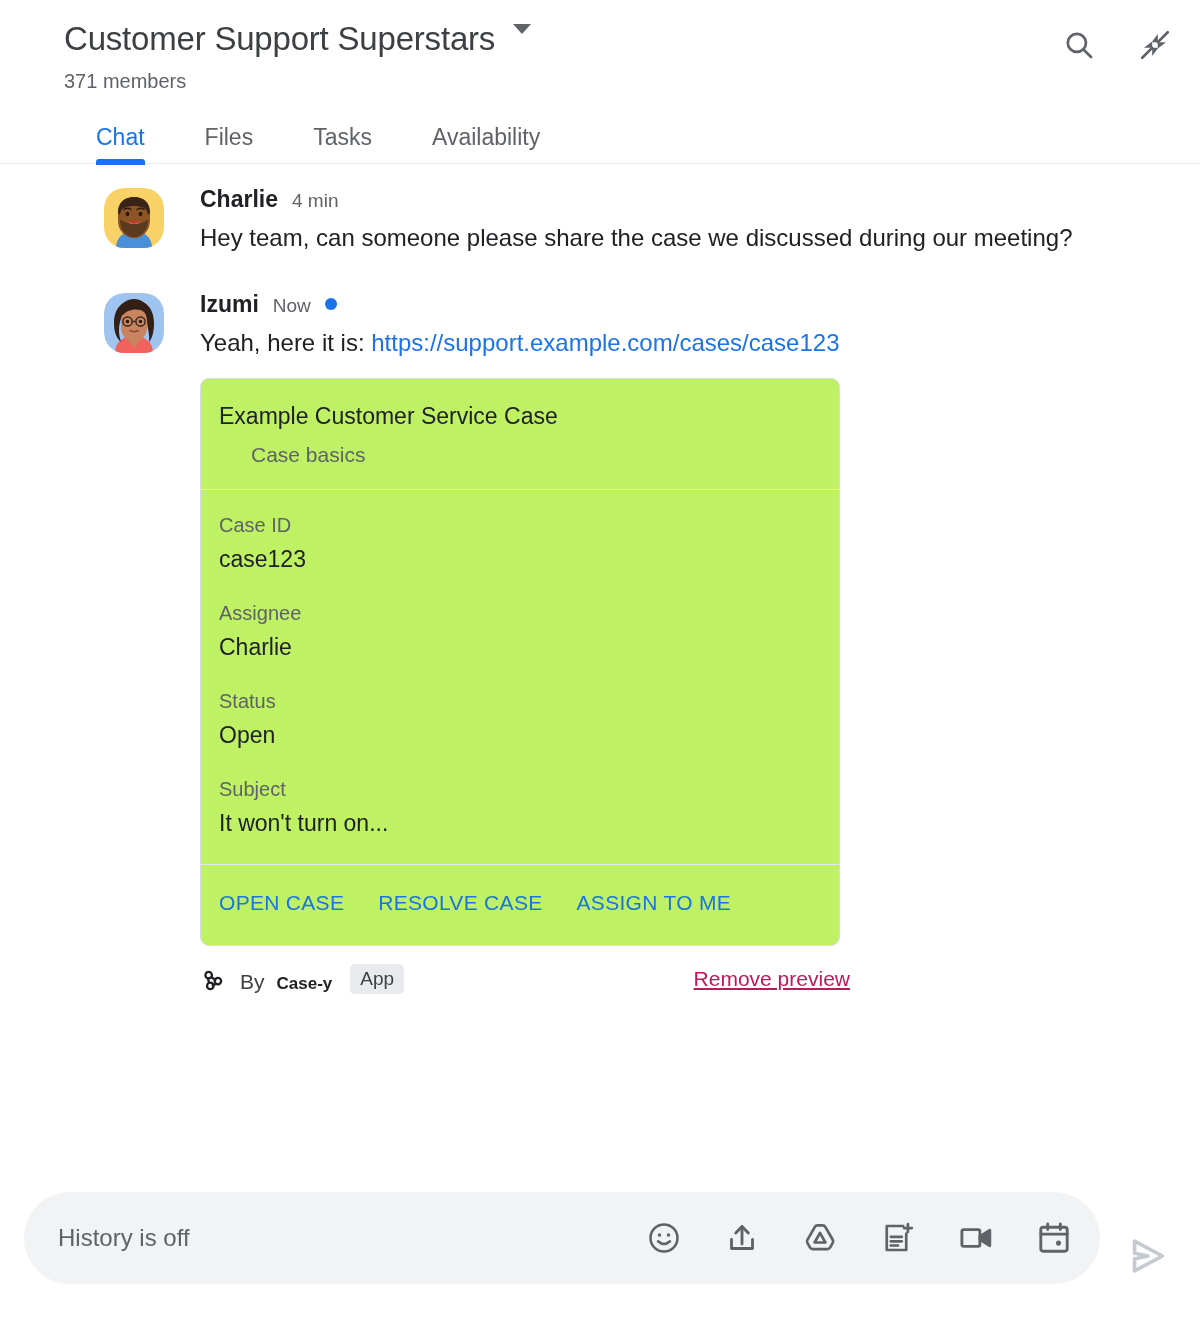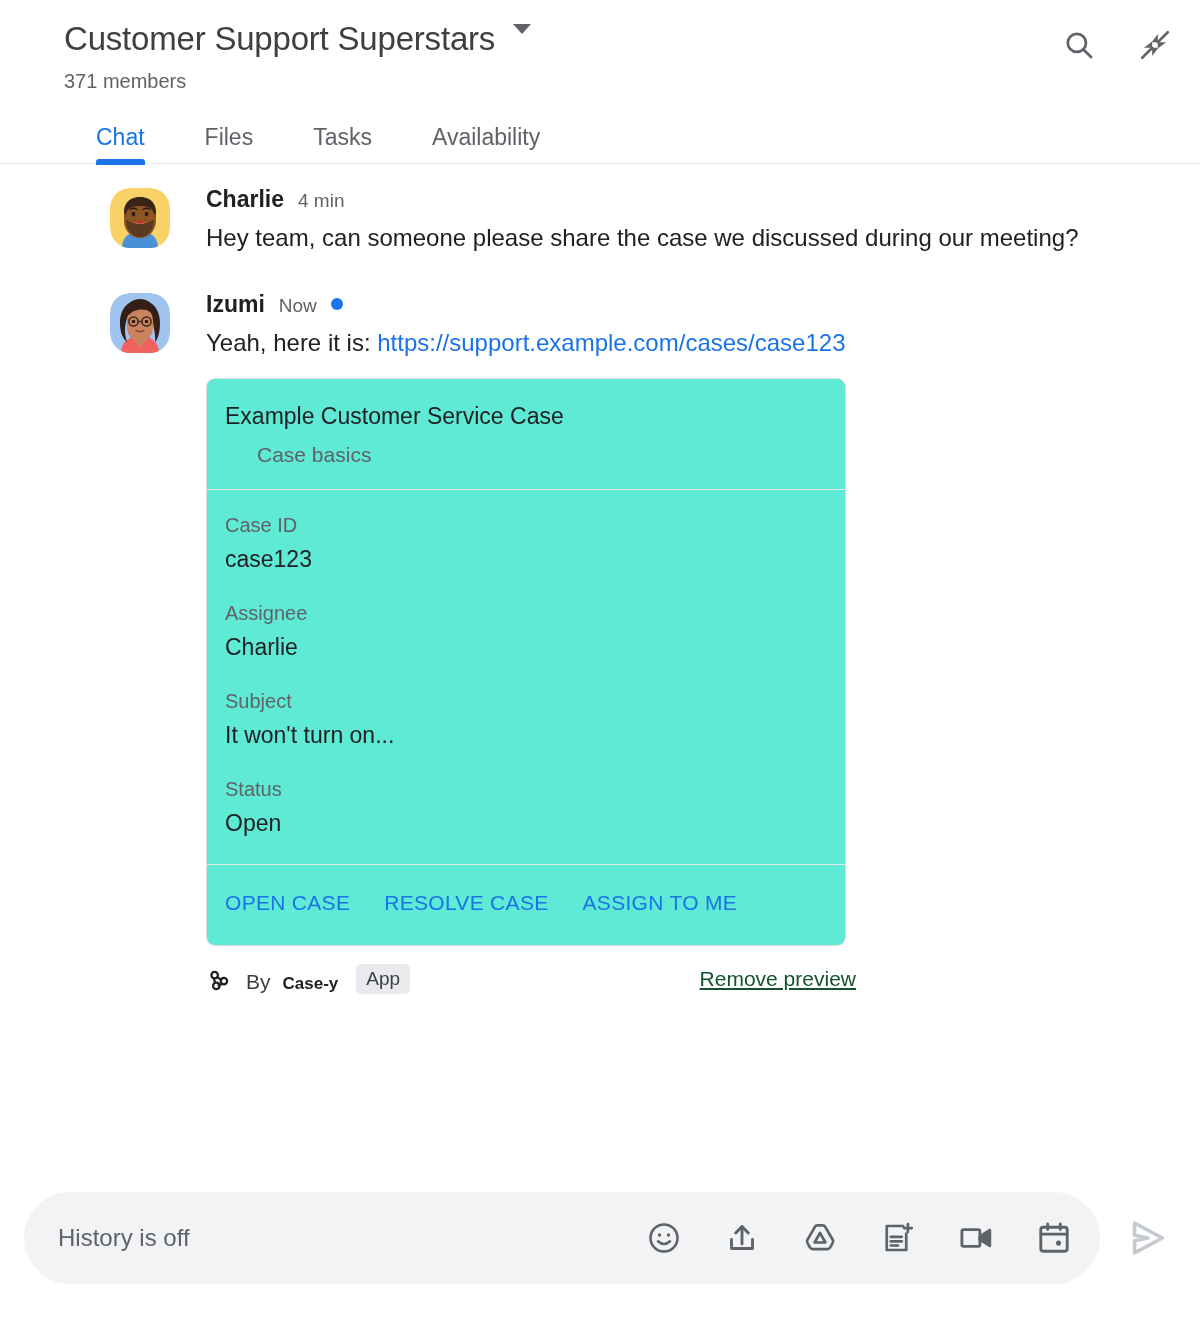--- a/index.html
+++ b/index.html
@@ -37,39 +37,39 @@
     font-size: 23px; color: #5f6368; padding: 0 0 12px 0; margin-right: 60px;
     position: relative; cursor: pointer; line-height: 28px; white-space: nowrap;
   }
   .tab.active { color: #1a73e8; font-weight: 500; }
   .tab.active::after {
     content: ""; position: absolute; left: 0; right: 0; bottom: -2px;
     height: 6px; background: #1a73e8; border-radius: 3px 3px 0 0;
   }
 
   
-  .messages { flex: 1; padding: 22px 24px 0 14px; overflow: hidden; }
+  .messages { flex: 1; padding: 22px 24px 0 8px; overflow: hidden; }
   .msg { display: flex; gap: 0; padding: 0 0 0 96px; position: relative; margin-bottom: 34px; }
   .avatar {
     position: absolute; left: 96px; top: 2px;
     width: 60px; height: 60px; border-radius: 20px; overflow: hidden; flex: none;
   }
   .avatar svg { display: block; width: 60px; height: 60px; }
   .msg-body { margin-left: 96px; flex: 1; }
   .msg-head { display: flex; align-items: baseline; gap: 14px; margin-bottom: 6px; }
   .author { font-size: 23px; font-weight: 700; color: #202124; }
   .stamp { font-size: 19px; color: #5f6368; }
   .unread-dot { width: 12px; height: 12px; border-radius: 50%; background: #1a73e8; align-self: center; }
   .msg-text { font-size: 24px; line-height: 1.58; color: #202124; max-width: 900px; }
   .msg-link { color: #1a73e8; text-decoration: none; word-break: break-all; }
 
   
   .card {
     width: 640px; margin: 16px 0 0 0;
-    border: 1px solid #dadce0; border-radius: 9px; background: #5eead4;
+    border: 1px solid #dadce0; border-radius: 9px; background: #bef264;
   }
   .card-header { padding: 22px 18px 20px 18px; border-bottom: 1px solid #e4e6e8; }
   .card-title { font-size: 23px; color: #202124; line-height: 30px; }
   .card-subtitle { font-size: 21px; color: #5f6368; margin-top: 10px; line-height: 28px; margin-left: 32px; }
   .card-fields { padding: 22px 18px 26px 18px; border-bottom: 1px solid #e4e6e8; }
   .field { margin-bottom: 26px; }
   .field:last-child { margin-bottom: 0; }
   .field-label { font-size: 20px; color: #5f6368; line-height: 26px; }
   .field-value { font-size: 23px; color: #202124; margin-top: 6px; line-height: 30px; }
   .card-actions { padding: 26px 18px 30px 18px; display: flex; gap: 34px; }
@@ -86,25 +86,25 @@
   }
   .attrib-left { display: flex; align-items: flex-end; gap: 12px; }
   .webhook-icon { width: 28px; height: 28px; display: flex; align-items: center; }
   .attrib-by { font-size: 21px; color: #3c4043; }
   .attrib-app-name { font-size: 17px; color: #202124; font-weight: 700; }
   .app-badge {
     background: #e8eaed; color: #3c4043; font-size: 19px; font-weight: 500;
     border-radius: 5px; padding: 4px 10px; margin-left: 6px;
   }
   .remove-preview {
-    font-size: 21px; color: #14532d; text-decoration: underline; cursor: pointer;
-  }
-
-  
-  .composer-wrap { padding: 0 24px 52px 24px; display: flex; align-items: center; gap: 20px; }
+    font-size: 21px; color: #be185d; text-decoration: underline; cursor: pointer;
+  }
+
+  
+  .composer-wrap { padding: 0 24px 52px 24px; display: flex; align-items: flex-end; gap: 20px; }
   .composer {
     flex: 1; height: 92px; background: #f1f3f4; border-radius: 46px;
     display: flex; align-items: center; padding: 0 26px 0 34px;
   }
   .composer-placeholder { font-size: 24px; color: #5f6368; flex: 1; }
   .composer-icons { display: flex; align-items: center; gap: 38px; }
   .cicon { width: 40px; height: 40px; cursor: pointer; display: flex; align-items: center; justify-content: center; }
   .cicon svg { display: block; }
   .send-btn { width: 56px; height: 56px; display: flex; align-items: center; justify-content: center; cursor: pointer; }
 </style>
@@ -211,26 +211,26 @@
           <div class="card-fields">
             <div class="field">
               <div class="field-label">Case ID</div>
               <div class="field-value">case123</div>
             </div>
             <div class="field">
               <div class="field-label">Assignee</div>
               <div class="field-value">Charlie</div>
             </div>
             <div class="field">
+              <div class="field-label">Status</div>
+              <div class="field-value">Open</div>
+            </div>
+            <div class="field">
               <div class="field-label">Subject</div>
               <div class="field-value">It won't turn on...</div>
-            </div>
-            <div class="field">
-              <div class="field-label">Status</div>
-              <div class="field-value">Open</div>
             </div>
           </div>
           <div class="card-actions">
             <button class="card-btn">OPEN CASE</button>
             <button class="card-btn">RESOLVE CASE</button>
             <button class="card-btn">ASSIGN TO ME</button>
           </div>
         </div>
 
         <div class="attrib">

